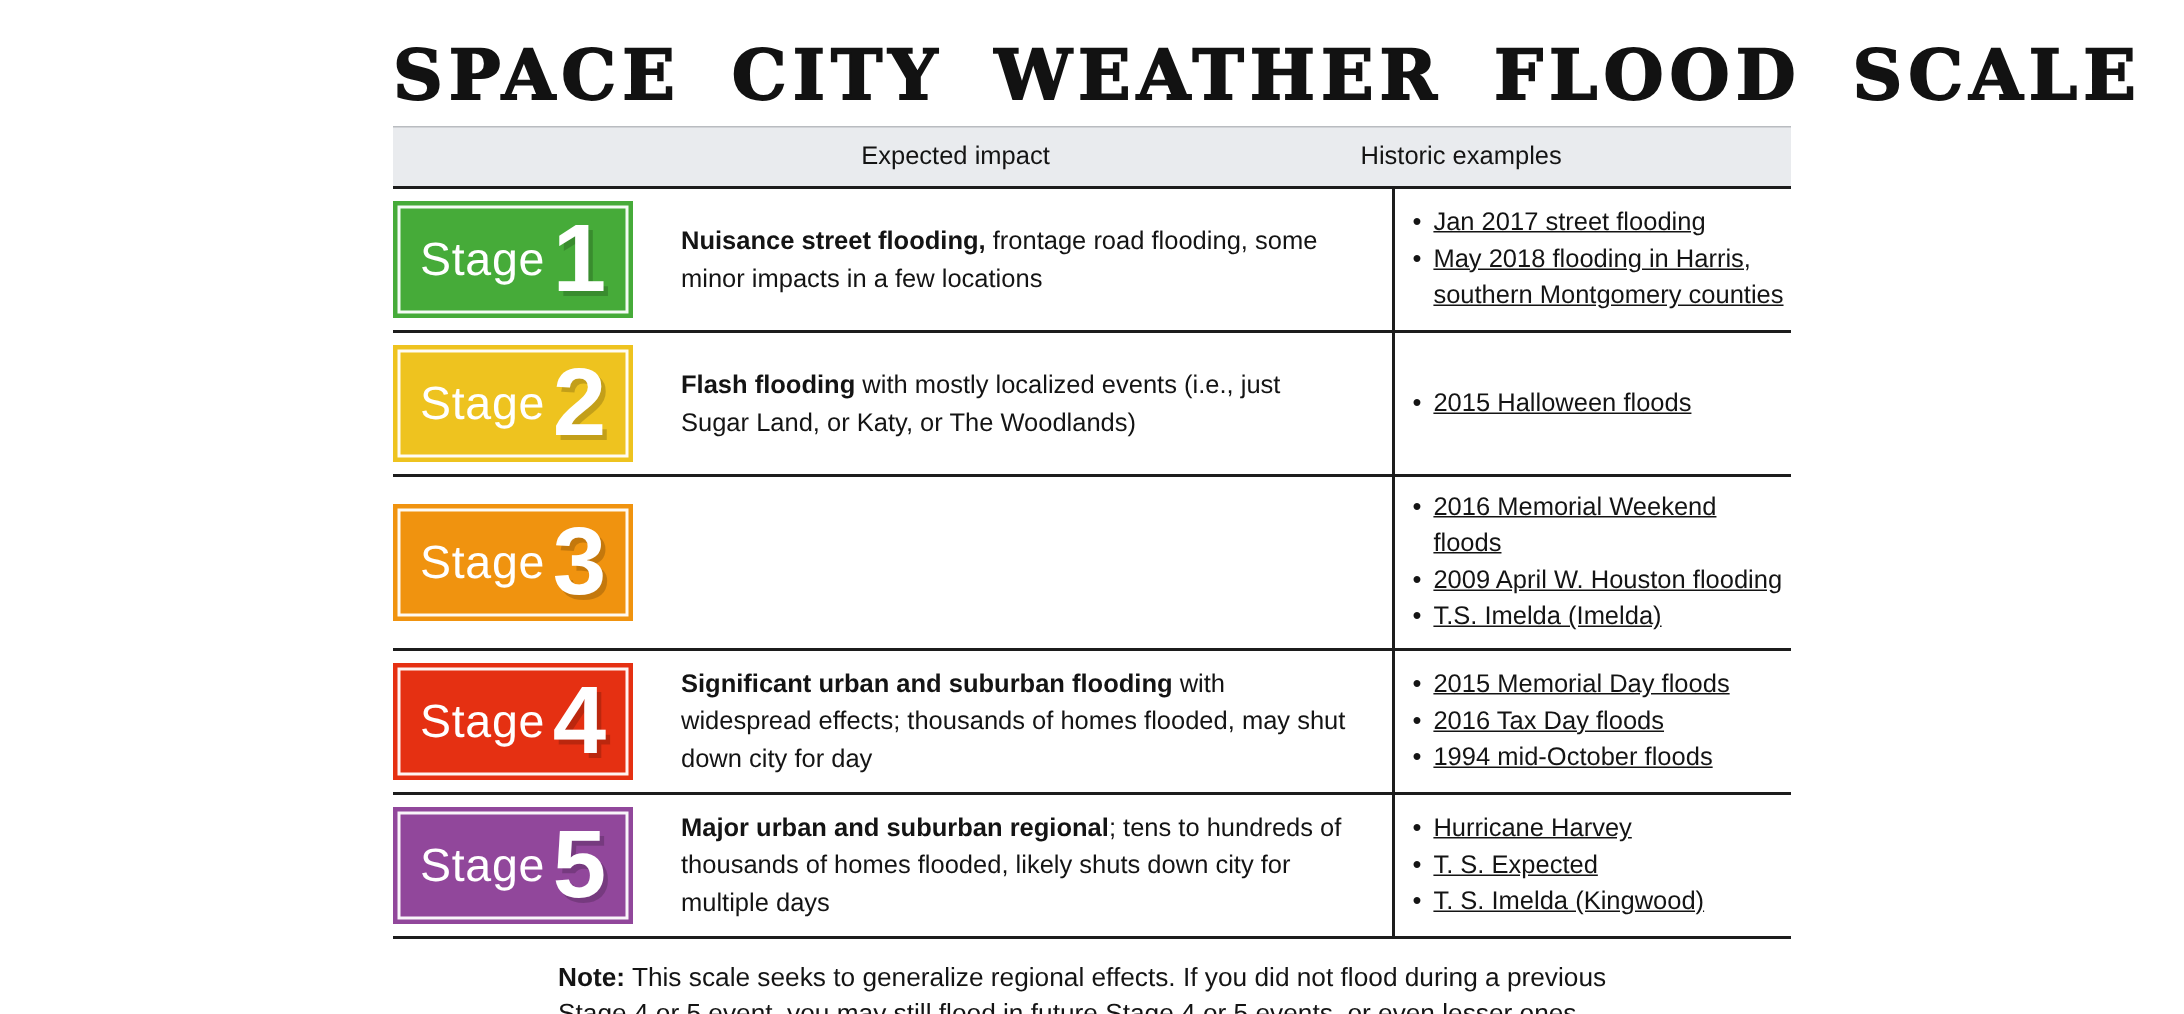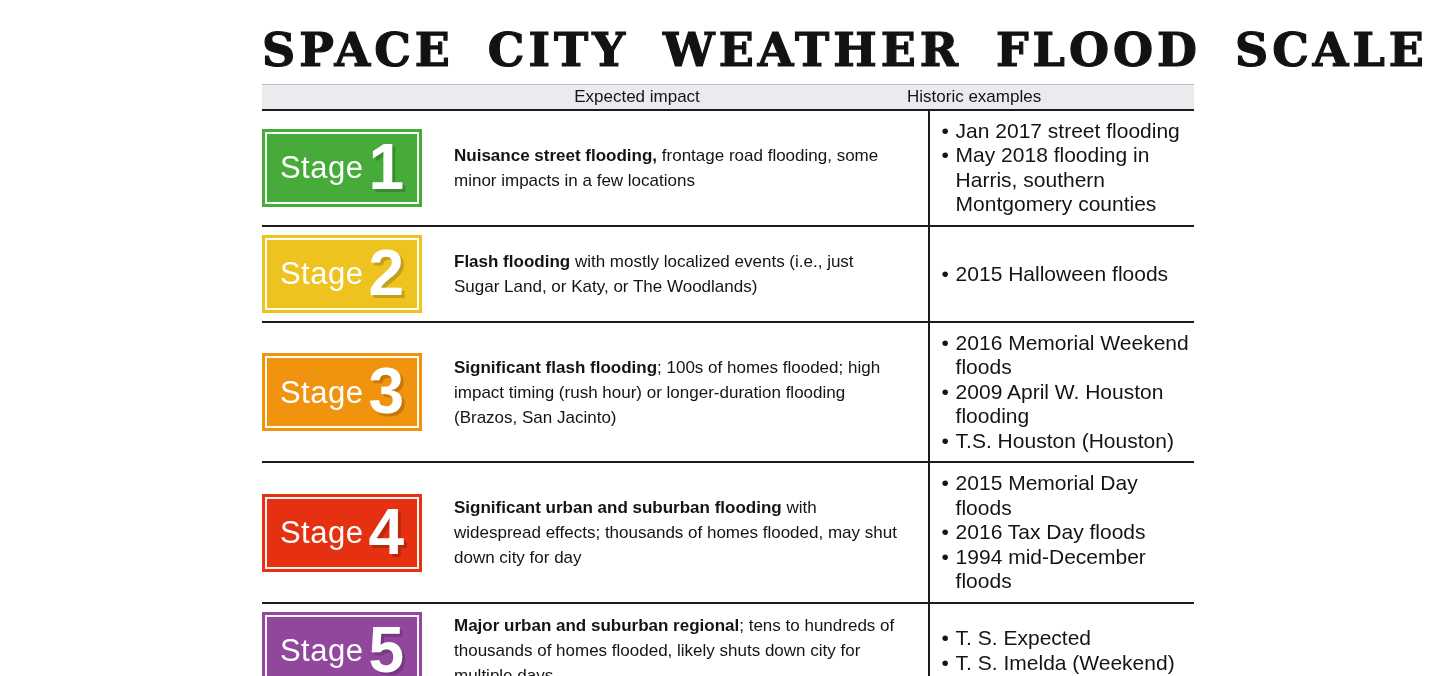--- a/index.html
+++ b/index.html
@@ -22,21 +22,21 @@
     letter-spacing: 4px;
     word-spacing: 14px;
     color: #121212;
     -webkit-text-stroke: 1.2px #121212;
     white-space: nowrap;
   }
 
   .header-band {
     display: flex;
     align-items: center;
-    height: 27px;
+    height: 42px;
     margin-top: 7px;
     background: #e9ebee;
     border-top: 1px solid #b9bcc0;
     border-bottom: 2px solid #1c1c1c;
     font-size: 17px;
   }
   .header-impact { width: 645px; text-align: center; padding-left: 105px; }
   .header-examples { width: 287px; text-align: left; }
 
   .row {
@@ -80,21 +80,21 @@
   .impact-text { font-size: 17px; line-height: 25px; width: 448px; }
   .impact-bold { font-weight: bold; }
 
   .cell-examples {
     width: 287px;
     border-left: 2px solid #1c1c1c;
     padding: 8px 2px 8px 10px;
     display: flex;
     align-items: center;
   }
-  .examples-list { margin: 0; padding: 0; list-style: none; font-size: 21px; line-height: 24.5px; }
+  .examples-list { margin: 0; padding: 0; list-style: none; font-size: 17px; line-height: 24.5px; text-decoration: underline; }
   .examples-list li { position: relative; padding-left: 16px; }
   .examples-list li::before { content: "\2022"; position: absolute; left: 2px; }
 
   .note {
     width: 712px;
     margin: 13px auto 0;
     font-size: 17.5px;
     line-height: 24px;
     text-align: left;
   }
@@ -147,66 +147,64 @@
         </ul>
       </div>
     </div>
 
     <div class="row">
       <div class="cell-impact">
         <div class="badge" style="background: rgb(240, 147, 15);">
           <span class="badge-label">Stage</span>
           <span class="badge-number">3</span>
         </div>
-        <div class="impact-text">
-          <span class="impact-bold">Significant flash flooding</span><span>; 100s of homes flooded; high impact timing (rush hour) or longer-duration flooding (Brazos, San Jacinto)</span>
-        </div>
       </div>
       <div class="cell-examples">
         <ul class="examples-list">
           <li>2016 Memorial Weekend floods</li>
           <li>2009 April W. Houston flooding</li>
-          <li>T.S. Houston (Houston)</li>
+          <li>T.S. Imelda (Imelda)</li>
         </ul>
       </div>
     </div>
 
     <div class="row">
       <div class="cell-impact">
         <div class="badge" style="background: rgb(229, 48, 18);">
           <span class="badge-label">Stage</span>
           <span class="badge-number">4</span>
         </div>
         <div class="impact-text">
           <span class="impact-bold">Significant urban and suburban flooding</span><span> with widespread effects; thousands of homes flooded, may shut down city for day</span>
         </div>
       </div>
       <div class="cell-examples">
         <ul class="examples-list">
           <li>2015 Memorial Day floods</li>
           <li>2016 Tax Day floods</li>
-          <li>1994 mid-December floods</li>
+          <li>1994 mid-October floods</li>
         </ul>
       </div>
     </div>
 
     <div class="row">
       <div class="cell-impact">
         <div class="badge" style="background: rgb(145, 71, 155);">
           <span class="badge-label">Stage</span>
           <span class="badge-number">5</span>
         </div>
         <div class="impact-text">
           <span class="impact-bold">Major urban and suburban regional</span><span>; tens to hundreds of thousands of homes flooded, likely shuts down city for multiple days</span>
         </div>
       </div>
       <div class="cell-examples">
         <ul class="examples-list">
+          <li>Hurricane Harvey</li>
           <li>T. S. Expected</li>
-          <li>T. S. Imelda (Weekend)</li>
+          <li>T. S. Imelda (Kingwood)</li>
         </ul>
       </div>
     </div>
 
     <div class="note">
       <span class="note-bold">Note:</span><span> This scale seeks to generalize regional effects. If you did not flood during a previous Stage 4 or 5 event, you may still flood in future Stage 4 or 5 events, or even lesser ones.</span>
     </div>
 
   </div>
 </div>

